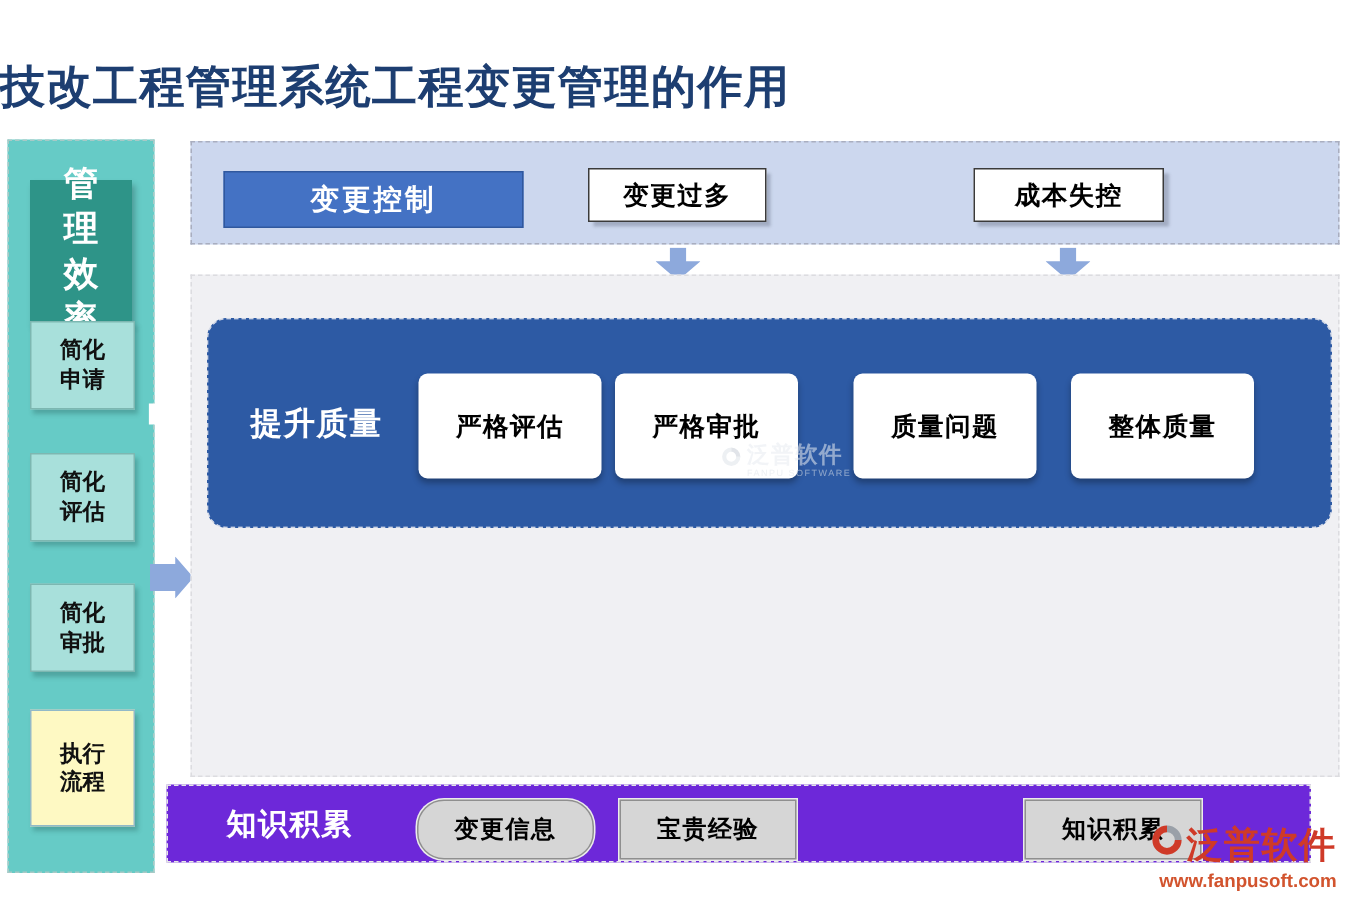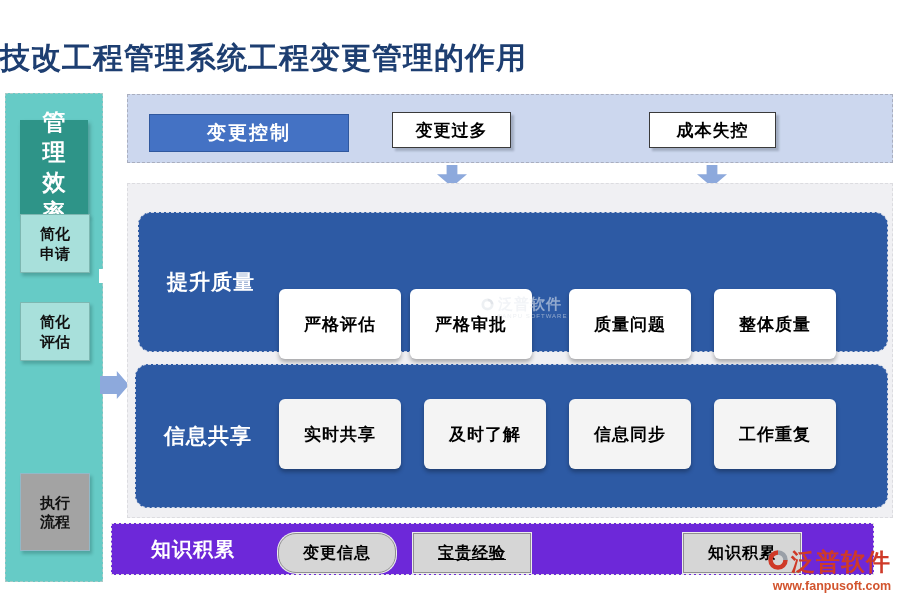--- a/index.html
+++ b/index.html
@@ -17,21 +17,21 @@
     justify-content:center;text-align:center;font-weight:bold;line-height:1.3;
     padding:0 12px;box-sizing:content-box;}
   .side-box{left:14px;width:44px;padding:0 12px;}
   .side-header{top:26px;height:96px;background:#2e9488;color:#fff;font-size:23px;
     box-shadow:2px 3px 4px rgba(0,0,0,0.25);}
   .side-item{background:#a8e0db;border:1px solid #7db7b1;color:#111;font-size:15px;
     box-shadow:2px 3px 3px rgba(30,80,75,0.3);}
   .si-1{top:120px;height:57px;}
   .si-2{top:208px;height:57px;}
   .si-3{top:295px;height:57px;}
-  .si-4{top:379px;height:76px;background:#a3a3a3;border-color:#92b9c8;}
+  .si-4{top:379px;height:76px;background:#fef9c3;border-color:#92b9c8;}
 
   
   .arrow-right{position:absolute;}
   .arrow-right .shape{width:100%;height:100%;
     clip-path:polygon(0 18%,58% 18%,58% 0,100% 50%,58% 100%,58% 82%,0 82%);}
   .conn-white{left:99px;top:265px;width:31px;height:22px;}
   .conn-white .shape{background:#ffffff;}
   .conn-blue{left:100px;top:371px;width:29px;height:28px;}
   .conn-blue .shape{background:#8da9dc;}
 
@@ -61,36 +61,36 @@
     background:#2d5aa4;box-sizing:border-box;}
   .blk-1{left:138px;top:212px;width:750px;height:140px;}
   .blk-2{left:135px;top:364px;width:753px;height:144px;}
   .blk-label{position:absolute;left:14px;top:0;height:100%;width:116px;
     display:flex;align-items:center;justify-content:center;color:#fff;
     font-weight:bold;font-size:21px;letter-spacing:1px;}
   .cell{position:absolute;width:122px;height:70px;border-radius:6px;
     display:flex;align-items:center;justify-content:center;font-weight:bold;
     font-size:17px;color:#000;letter-spacing:1px;
     box-shadow:0 3px 4px rgba(0,0,0,0.3);}
-  .blk-1 .cell{top:36px;background:#ffffff;margin-top:40px;}
+  .blk-1 .cell{top:36px;background:#ffffff;}
   .blk-2 .cell{top:34px;background:#f4f4f4;}
   .blk-1 .c1{left:140px;} .blk-1 .c2{left:271px;} .blk-1 .c3{left:430px;} .blk-1 .c4{left:575px;}
   .blk-2 .c1{left:143px;} .blk-2 .c2{left:288px;} .blk-2 .c3{left:433px;} .blk-2 .c4{left:578px;}
 
   
   .gray-block{position:absolute;left:111px;top:523px;width:763px;height:52px;
     background:#6d28d9;border:1px dashed #e6e6e6;box-sizing:border-box;}
   .gray-label{position:absolute;left:26px;top:0;height:100%;width:110px;
     display:flex;align-items:center;justify-content:center;color:#fff;
     font-weight:bold;font-size:20px;letter-spacing:1px;}
   .gray-cell{position:absolute;top:9px;width:118px;height:40px;background:#d6d6d6;
     border:1px solid #8f8f8f;box-shadow:0 0 0 1px #ececec;display:flex;
     align-items:center;justify-content:center;font-weight:bold;font-size:16px;
     color:#000;letter-spacing:1px;box-sizing:border-box;}
-  .gc-1{left:166px;border-radius:18px;} .gc-2{left:301px;text-decoration:underline;} .gc-3{left:436px;} .gc-4{left:571px;}
+  .gc-1{left:166px;border-radius:18px;} .gc-2{left:301px;} .gc-3{left:436px;} .gc-4{left:571px;}
 
   
   .watermark{position:absolute;left:480px;top:296px;display:flex;align-items:flex-start;
     gap:3px;opacity:0.55;}
   .watermark .wm-text{display:flex;flex-direction:column;line-height:1;}
   .watermark .wm-brand{color:#e8ecf2;font-weight:bold;font-size:15px;letter-spacing:1px;}
   .watermark .wm-caption{color:#dfe4ea;font-size:6px;margin-top:2px;letter-spacing:1px;}
 
   
   .brand{position:absolute;left:766px;top:546px;width:132px;text-align:center;}
@@ -105,20 +105,21 @@
 <body>
 
 <div class="stage">
 
   <div class="title">技改工程管理系统工程变更管理的作用</div>
 
   <div class="sidebar">
     <div class="side-box side-header">管理效率</div>
     <div class="side-box side-item si-1">简化申请</div>
     <div class="side-box side-item si-2">简化评估</div>
+    <div class="side-box side-item si-3">简化审批</div>
     <div class="side-box side-item si-4">执行流程</div>
   </div>
 
   <div class="arrow-right conn-white">
       <div class="shape"></div>
     </div>
   <div class="arrow-right conn-blue">
       <div class="shape"></div>
     </div>
 
@@ -133,27 +134,20 @@
   <div class="band"></div>
 
   <div class="block blk-1">
     <div class="blk-label">提升质量</div>
     <div class="cell c1">严格评估</div>
     <div class="cell c2">严格审批</div>
     <div class="cell c3">质量问题</div>
     <div class="cell c4">整体质量</div>
   </div>
 
-  <div class="block blk-2">
-    <div class="blk-label">信息共享</div>
-    <div class="cell c1">实时共享</div>
-    <div class="cell c2">及时了解</div>
-    <div class="cell c3">信息同步</div>
-    <div class="cell c4">工作重复</div>
-  </div>
 
   <div class="gray-block">
     <div class="gray-label">知识积累</div>
     <div class="gray-cell gc-1">变更信息</div>
     <div class="gray-cell gc-2">宝贵经验</div>
     <div class="gray-cell gc-4">知识积累</div>
   </div>
 
   <div class="watermark">
     <span class="swirl">

